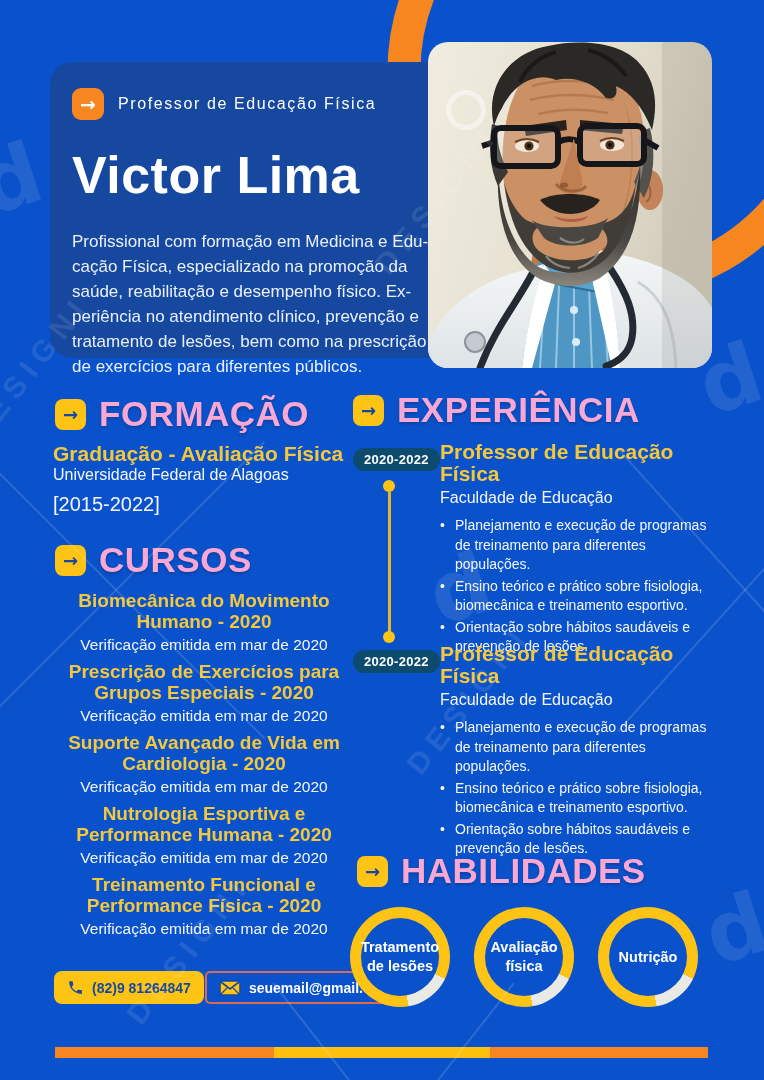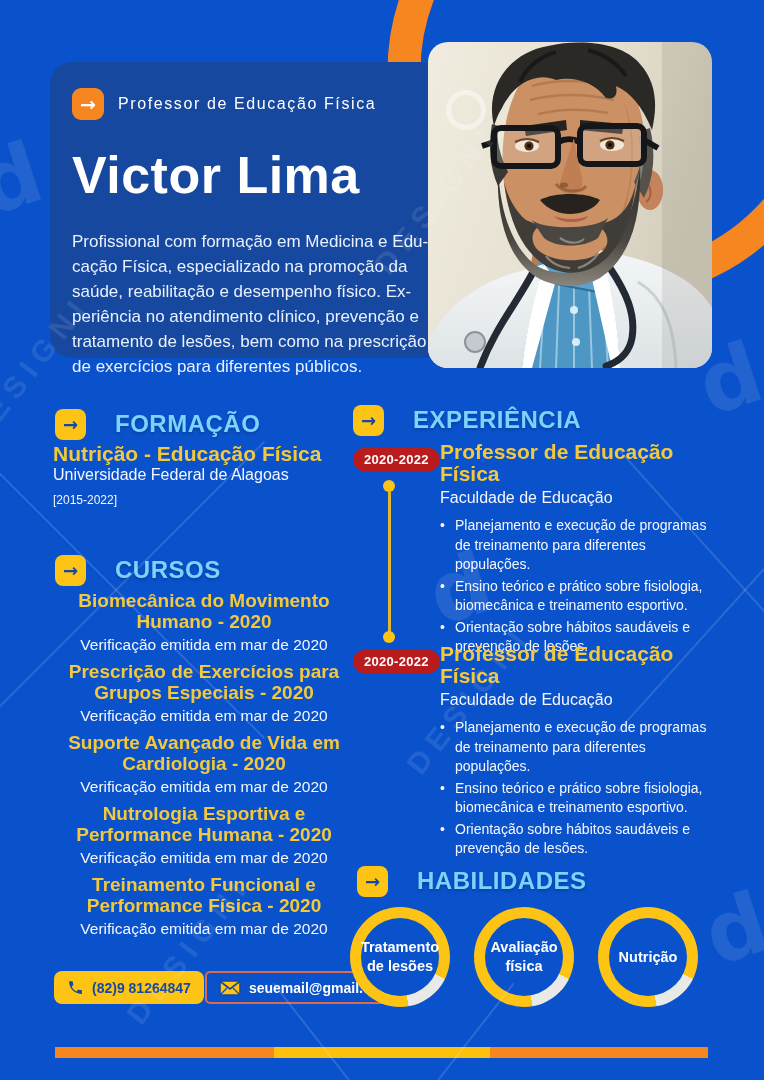--- a/index.html
+++ b/index.html
@@ -22,50 +22,50 @@
   .intro-bio{margin:28px 0 0;color:#e9f1ff;font-size:17px;line-height:25px;white-space:pre-line;}
 
   
   .photo-card{position:absolute;left:428px;top:42px;width:284px;height:326px;border-radius:20px;
               overflow:hidden;z-index:3;}
   .photo-wm{position:absolute;left:18px;top:48px;width:30px;height:30px;border:5px solid rgba(255,255,255,.45);
             border-radius:50%;z-index:2;}
 
   
   .sec-header{position:absolute;display:flex;align-items:center;gap:13px;z-index:4;}
-  .sec-header h2{margin:16px;font-size:24px;font-weight:bold;color:#7dd3fc;letter-spacing:.5px;
+  .sec-header h2{margin:0;font-size:35px;font-weight:bold;color:#f9a8d4;letter-spacing:.5px;
                  text-shadow:0 2px 3px rgba(8,20,60,.28);}
   #hd-formacao{left:55px;top:394px;}
   #hd-cursos{left:55px;top:540px;}
   #hd-experiencia{left:353px;top:390px;}
   #hd-habilidades{left:357px;top:851px;}
 
   
   .formacao-block{position:absolute;left:53px;top:442px;z-index:4;}
   .degree{color:#f3c83c;font-size:21px;font-weight:bold;}
   .school{color:#f4f7ff;font-size:16px;margin-top:0;}
-  .period{color:#f4f7ff;font-size:12px;margin-top:9px;}
+  .period{color:#f4f7ff;font-size:20px;margin-top:9px;}
 
   
   .cursos-list{position:absolute;left:53px;top:590px;width:302px;z-index:4;text-align:center;}
   .course{margin-bottom:7px;}
   .course-title{color:#f3c83c;font-size:19px;font-weight:bold;line-height:21px;white-space:pre-line;}
   .course-note{color:#f4f7ff;font-size:15.5px;margin-top:4px;line-height:18px;}
 
   
   .contact-row{position:absolute;left:54px;top:971px;display:flex;gap:1px;align-items:stretch;z-index:4;}
   .phone-chip{display:flex;align-items:center;gap:8px;background:#fdc415;border-radius:8px;
               padding:8px 13px;color:#17489f;font-weight:bold;font-size:14px;cursor:pointer;}
   .email-chip{display:flex;align-items:center;gap:8px;border:2px solid #dd6a4d;border-radius:5px;
               padding:6px 12px;color:#fff;font-weight:bold;font-size:14px;cursor:pointer;background:transparent;}
 
   
   .xp-entry{position:absolute;left:353px;width:382px;z-index:4;}
   #xp1{top:441px;} #xp2{top:643px;}
-  .xp-badge{position:absolute;left:0;top:7px;background:#b91c1c;color:#fff;font-size:13px;font-weight:bold;
+  .xp-badge{position:absolute;left:0;top:7px;background:#0c4a6e;color:#fff;font-size:13px;font-weight:bold;
             border-radius:12px;padding:4px 11px;letter-spacing:.3px;}
   .xp-body{margin-left:87px;}
   .xp-title{color:#f3c83c;font-size:21px;font-weight:bold;line-height:22px;}
   .xp-org{color:#f4f7ff;font-size:16px;margin-top:4px;}
   .xp-bullets{list-style:none;margin:9px 0 0;padding:0;}
   .xp-bullets li{position:relative;padding-left:15px;color:#f4f7ff;font-size:14px;line-height:19.5px;
                  white-space:pre-line;margin-bottom:2px;}
   .xp-bullets li::before{content:"\2022";position:absolute;left:0;top:0;}
   .tl-line{position:absolute;left:388px;top:492px;width:2.5px;height:142px;background:#e2b62f;z-index:4;}
   .tl-dot{position:absolute;width:12px;height:12px;border-radius:50%;background:#fdc415;z-index:4;}
@@ -219,21 +219,21 @@
 
       <rect x="234" width="50" height="326" fill="#5a534a" opacity=".12"></rect>
     </svg>
   </div>
 
   <div class="sec-header" id="hd-formacao">
     <span class="arrow-box yellow">→</span>
     <h2>FORMAÇÃO</h2>
   </div>
   <div class="formacao-block">
-    <div class="degree">Nutrição - Educação Física</div>
+    <div class="degree">Graduação - Avaliação Física</div>
     <div class="school">Universidade Federal de Alagoas</div>
     <div class="period">[2015-2022]</div>
   </div>
 
   <div class="sec-header" id="hd-cursos">
     <span class="arrow-box yellow">→</span>
     <h2>CURSOS</h2>
   </div>
   <div class="cursos-list">
     <div class="course">

